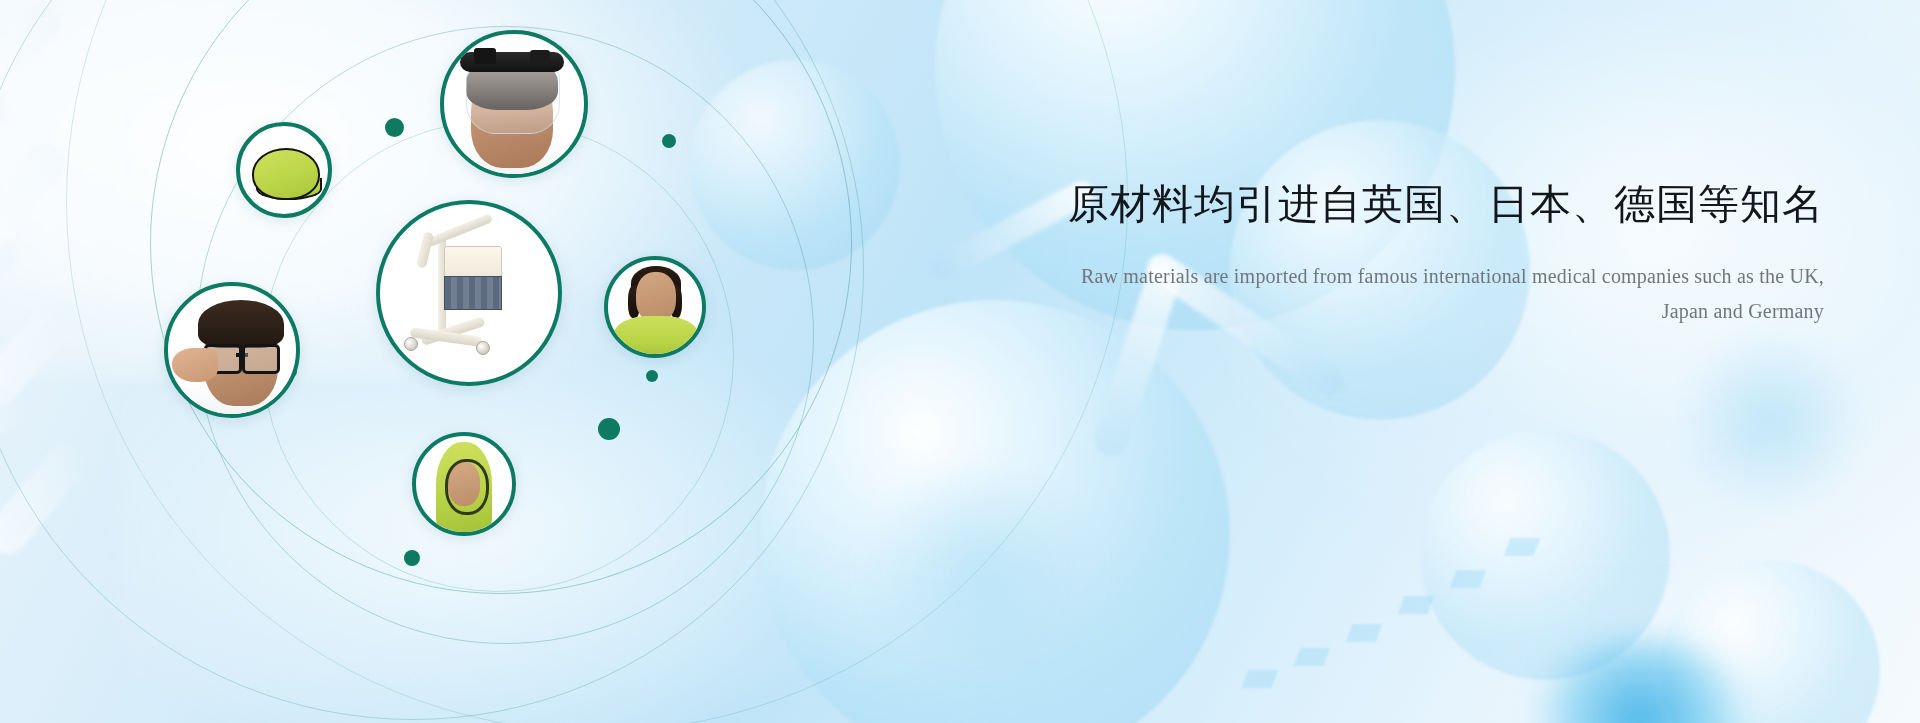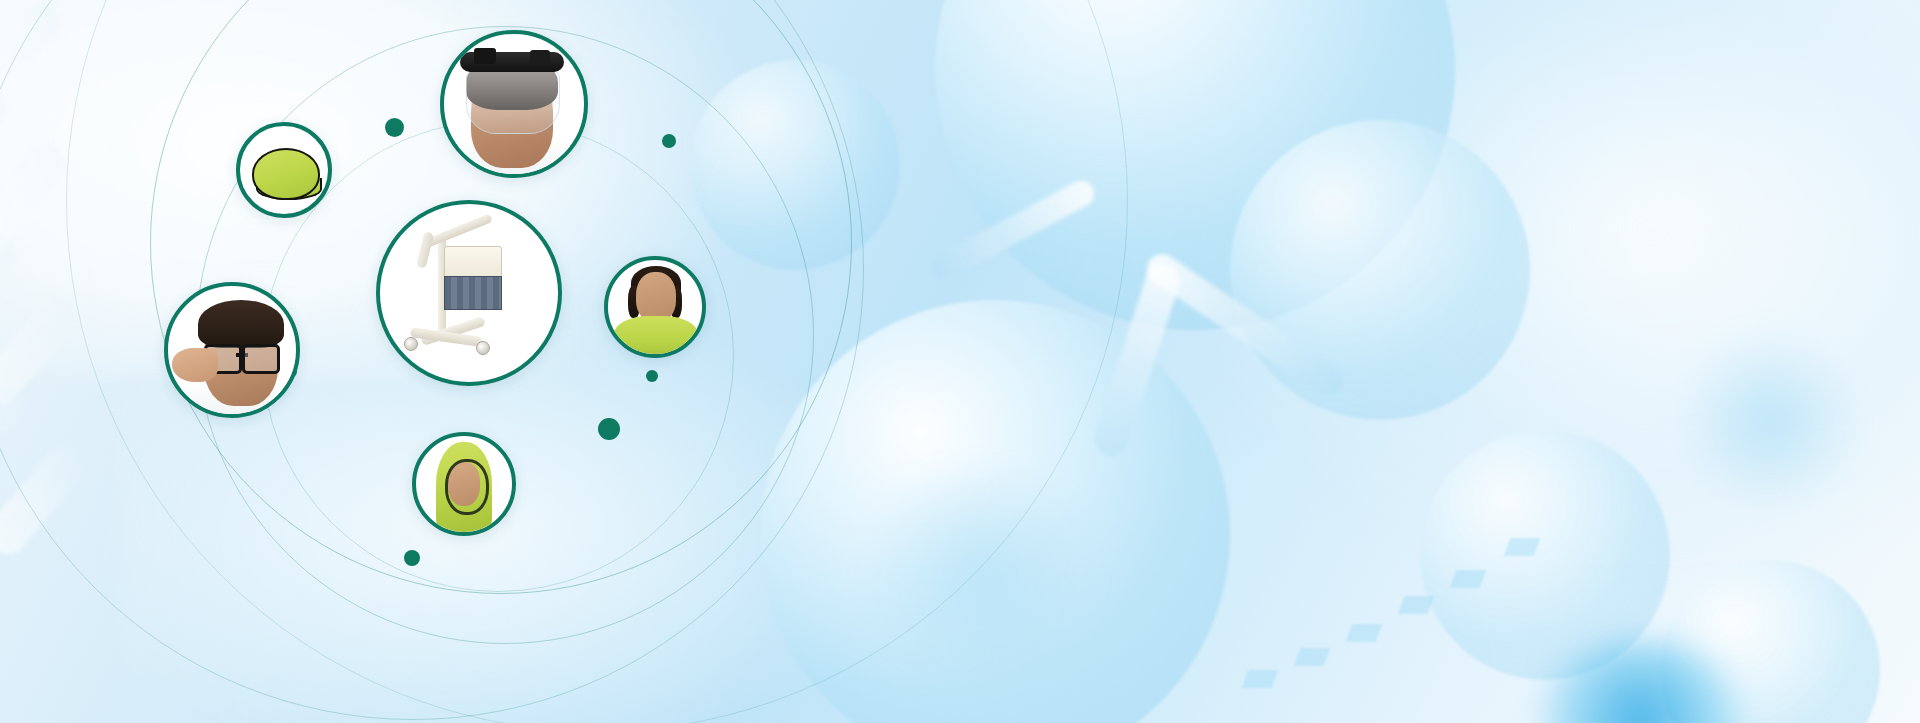--- a/index.html
+++ b/index.html
@@ -436,16 +436,21 @@
   <div class="bubble b-hood">
     <div class="art">
       <div class="hd-hood"></div>
       <div class="hd-face"></div>
       <div class="hd-ring"></div>
     </div>
   </div>
 
   <div class="copy">
     <h1 class="headline">
+      <span class="l1">原材料均引进自英国、日本、德国等知名</span>
     </h1>
+    <p class="sub">
+      <span>Raw materials are imported from famous international medical companies such as</span>
+      <span>the UK, Japan and Germany</span>
+    </p>
   </div>
 
 </div>
 
 </body></html>

